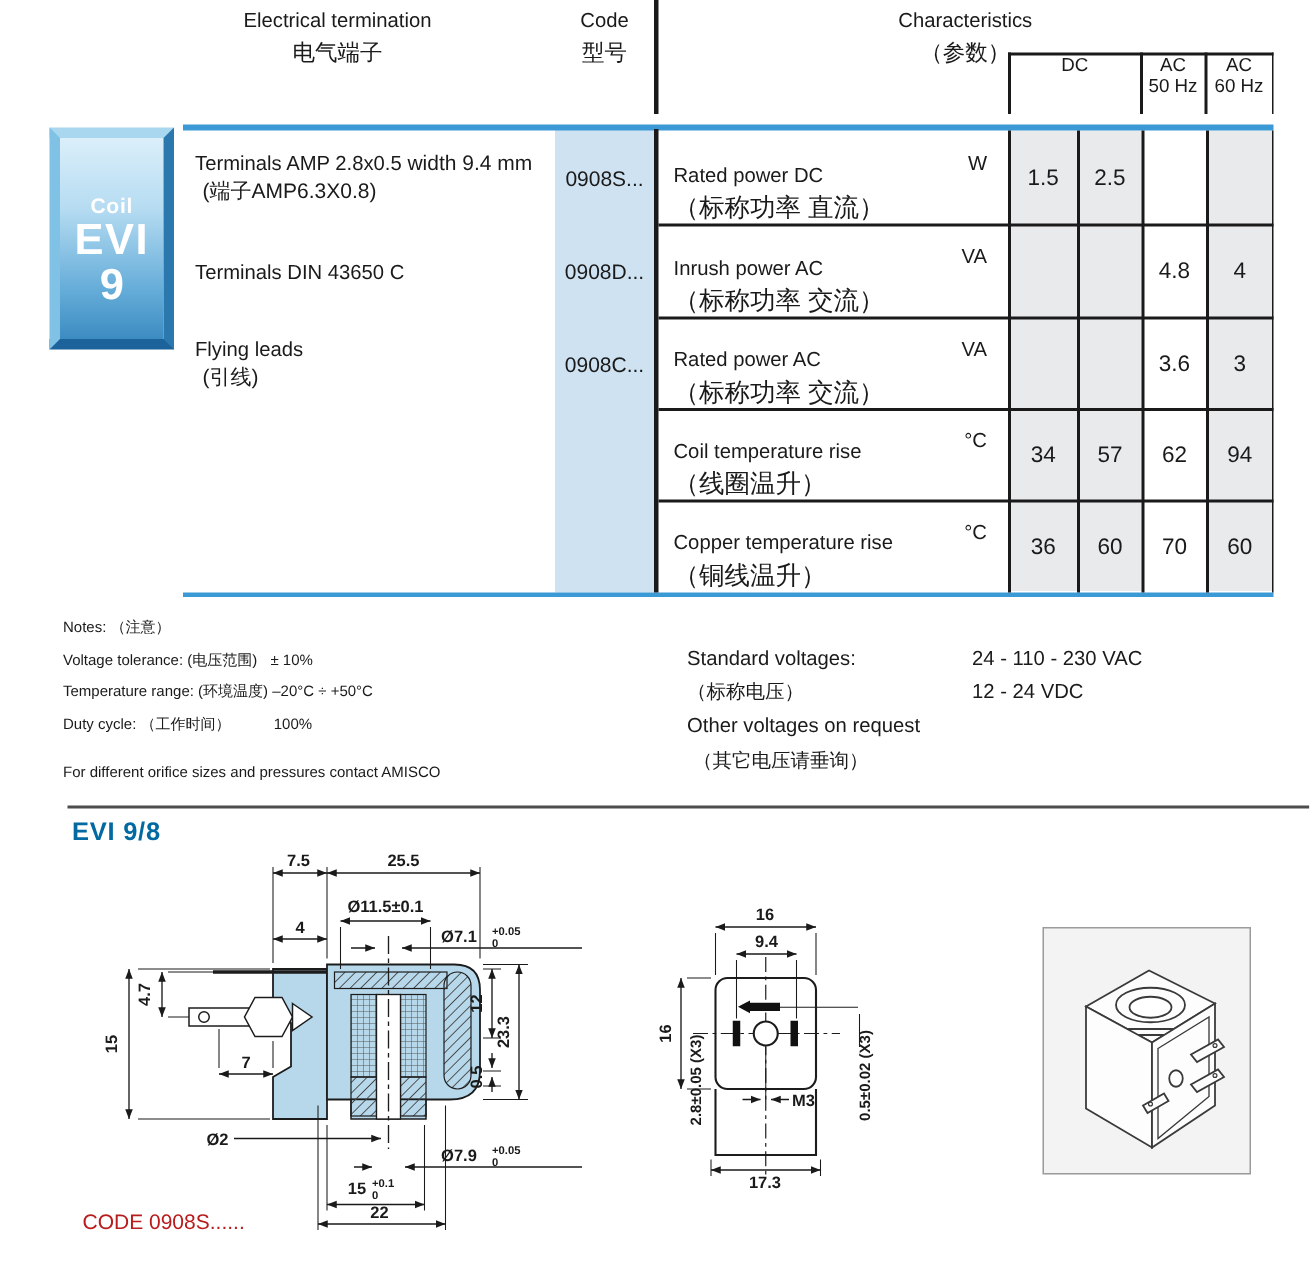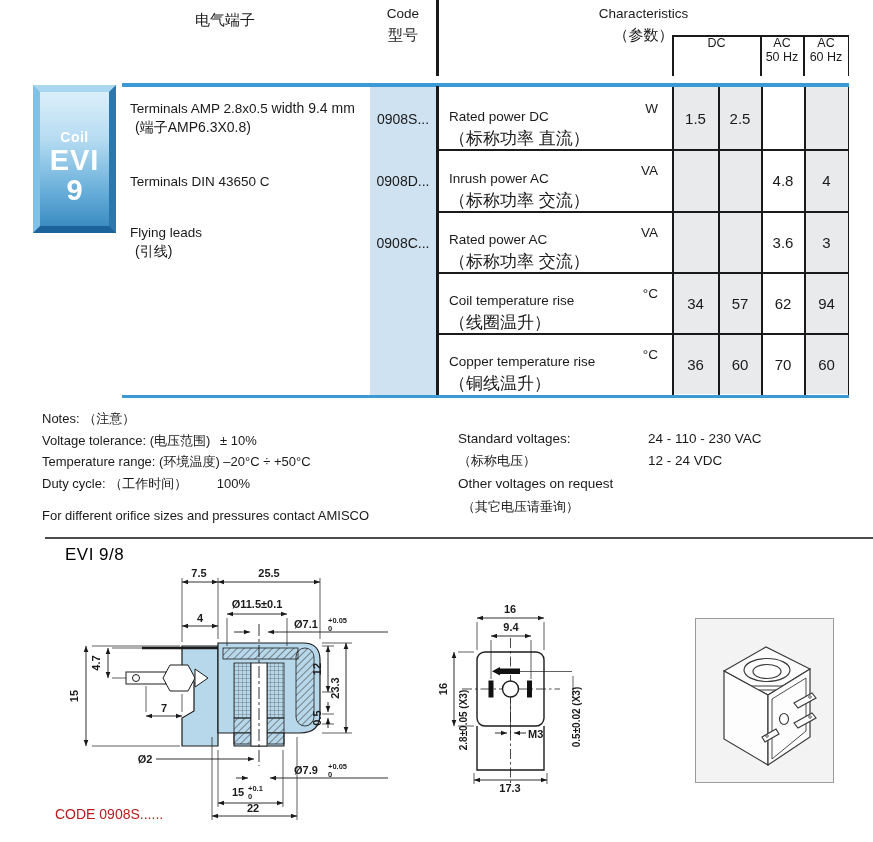--- a/index.html
+++ b/index.html
@@ -23,25 +23,25 @@
   .chrow .zh2{font-size:17px;margin-top:3px}
   .unit{position:absolute;left:592px;width:66px;text-align:right;font-size:13.5px;line-height:17px}
   .badge{position:absolute;left:33px;top:85px;width:83px;height:148px;box-sizing:border-box;
          border:7px solid;border-color:#a9d7ef #2a78ad #1c639b #7fc2e5;
          background:linear-gradient(180deg,#dbeffa 0%,#b6dcf2 35%,#66add9 75%,#3c8cc2 100%);
          display:flex;flex-direction:column;align-items:center;justify-content:center;padding-top:16px;
          color:#fff;font-weight:bold;text-align:center}
   .badge .l1{font-size:14px;letter-spacing:.5px}
   .badge .l2{font-size:29px;line-height:30px;letter-spacing:1px}
   .badge .l3{font-size:29px;line-height:30px}
-  .notes{position:absolute;left:42px;top:408px;font-size:13px;line-height:21.5px}
+  .notes{position:absolute;left:42px;top:408px;font-size:10px;line-height:21.5px}
   .vtext{position:absolute;font-size:13.5px}
   .vzh{font-size:13px}
   .divider{position:absolute;left:45px;top:537px;width:828px;height:2px;background:#4d4d4d}
-  .sectitle{position:absolute;left:65px;top:545px;font-size:17px;font-weight:normal;color:#000000;letter-spacing:.5px}
+  .sectitle{position:absolute;left:48px;top:545px;font-size:17px;font-weight:bold;color:#0369a1;letter-spacing:.5px}
   .codecap{position:absolute;left:55px;top:806px;font-size:14px;color:#b91c1c}
   .panel3d{position:absolute;left:695px;top:618px;width:137px;height:163px;background:#f3f3f3;border:1px solid #9b9b9b}
   svg text{font-family:"Liberation Sans",sans-serif;font-weight:bold;fill:#1a1a1a}
 </style>
 </head>
 <body>
 
 <div class="page">
 
   <div class="codecolbg" style="left:370px;top:86px;width:66px;height:309px"></div>
@@ -62,20 +62,21 @@
   <div class="ln" style="left:718px;top:87px;width:1.5px;height:308px"></div>
   <div class="ln" style="left:761px;top:87px;width:1.5px;height:308px"></div>
   <div class="ln" style="left:804px;top:87px;width:1.5px;height:308px"></div>
   <div class="ln" style="left:847.5px;top:87px;width:1.5px;height:308px"></div>
   <div class="ln" style="left:439px;top:149px;width:410px;height:1.5px"></div>
   <div class="ln" style="left:439px;top:211px;width:410px;height:1.5px"></div>
   <div class="ln" style="left:439px;top:272px;width:410px;height:1.5px"></div>
   <div class="ln" style="left:439px;top:333px;width:410px;height:1.5px"></div>
 
   <div class="hdrblk" style="left:100px;top:6px;width:250px">
+    <div class="h-en">Electrical termination</div>
     <div class="h-zh">电气端子</div>
   </div>
   <div class="hdrblk" style="left:368px;top:6px;width:70px">
     <div class="h-en">Code</div>
     <div class="h-zh">型号</div>
   </div>
   <div class="hdrblk" style="left:438px;top:6px;width:411px">
     <div class="h-en">Characteristics</div>
     <div class="h-zh">（参数）</div>
   </div>

